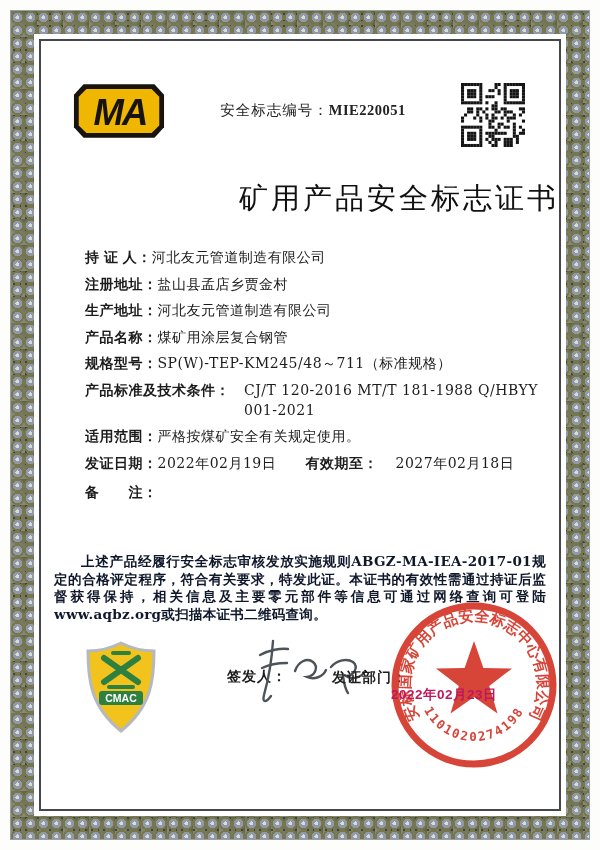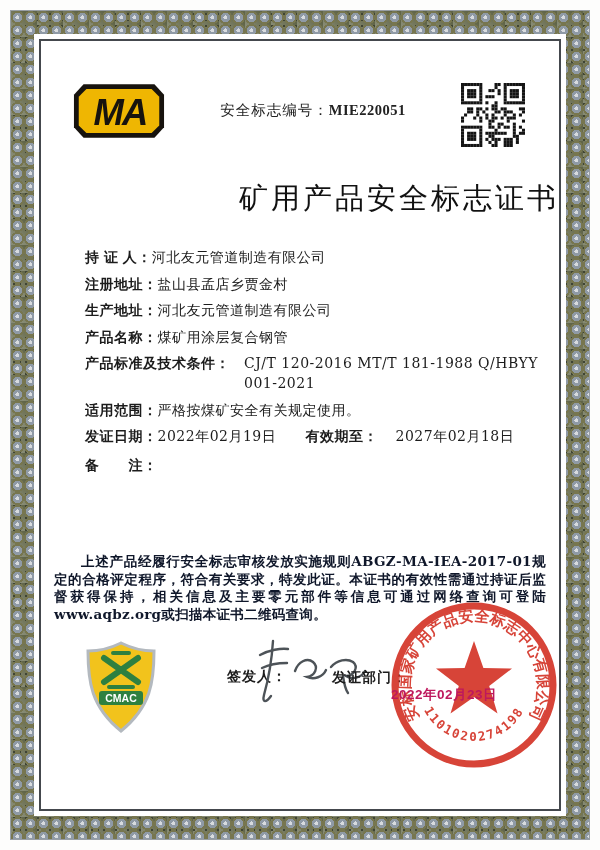--- a/index.html
+++ b/index.html
@@ -303,20 +303,24 @@
       <span class="fvalue">盐山县孟店乡贾金村</span>
     </div>
     <div class="frow">
       <span class="flabel">生产地址：</span>
       <span class="fvalue">河北友元管道制造有限公司</span>
     </div>
     <div class="frow">
       <span class="flabel">产品名称：</span>
       <span class="fvalue">煤矿用涂层复合钢管</span>
     </div>
+    <div class="frow">
+      <span class="flabel">规格型号：</span>
+      <span class="fvalue">SP(W)-TEP-KM245/48～711（标准规格）</span>
+    </div>
     <div class="frow wide">
       <span class="flabel">产品标准及技术条件：</span>
       <span class="fvalue">CJ/T 120-2016 MT/T 181-1988 Q/HBYY 001-2021</span>
     </div>
     <div class="frow">
       <span class="flabel">适用范围：</span>
       <span class="fvalue">严格按煤矿安全有关规定使用。</span>
     </div>
     <div class="frow dates">
       <span class="flabel">发证日期：</span>

